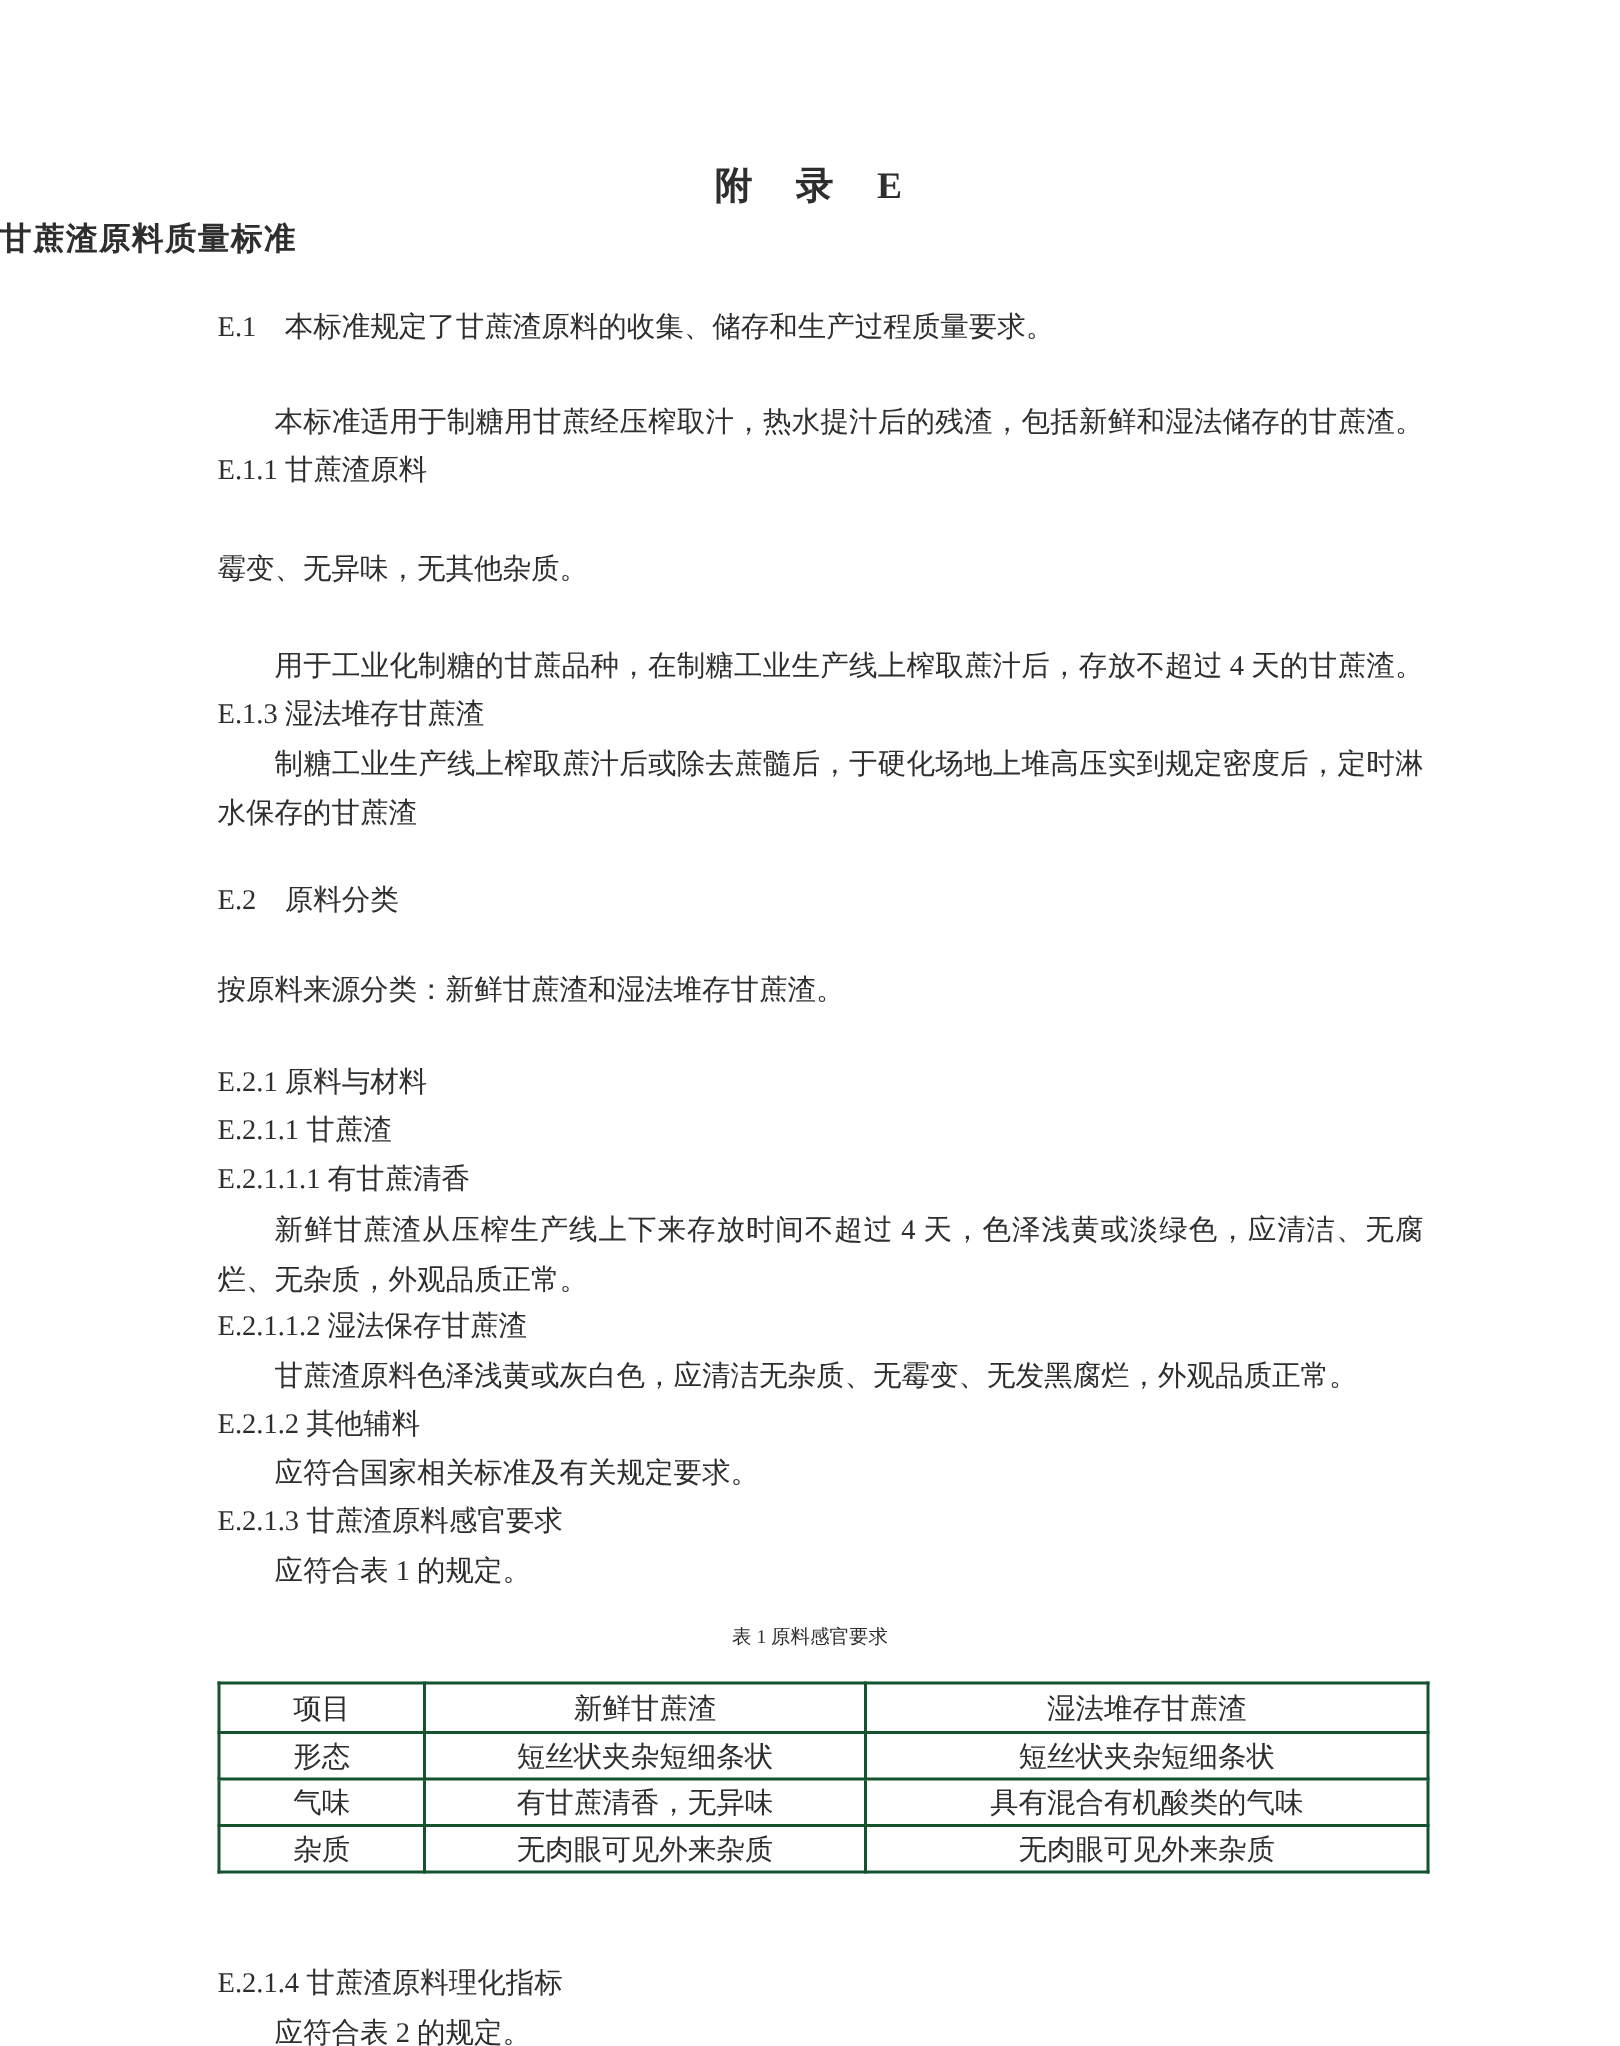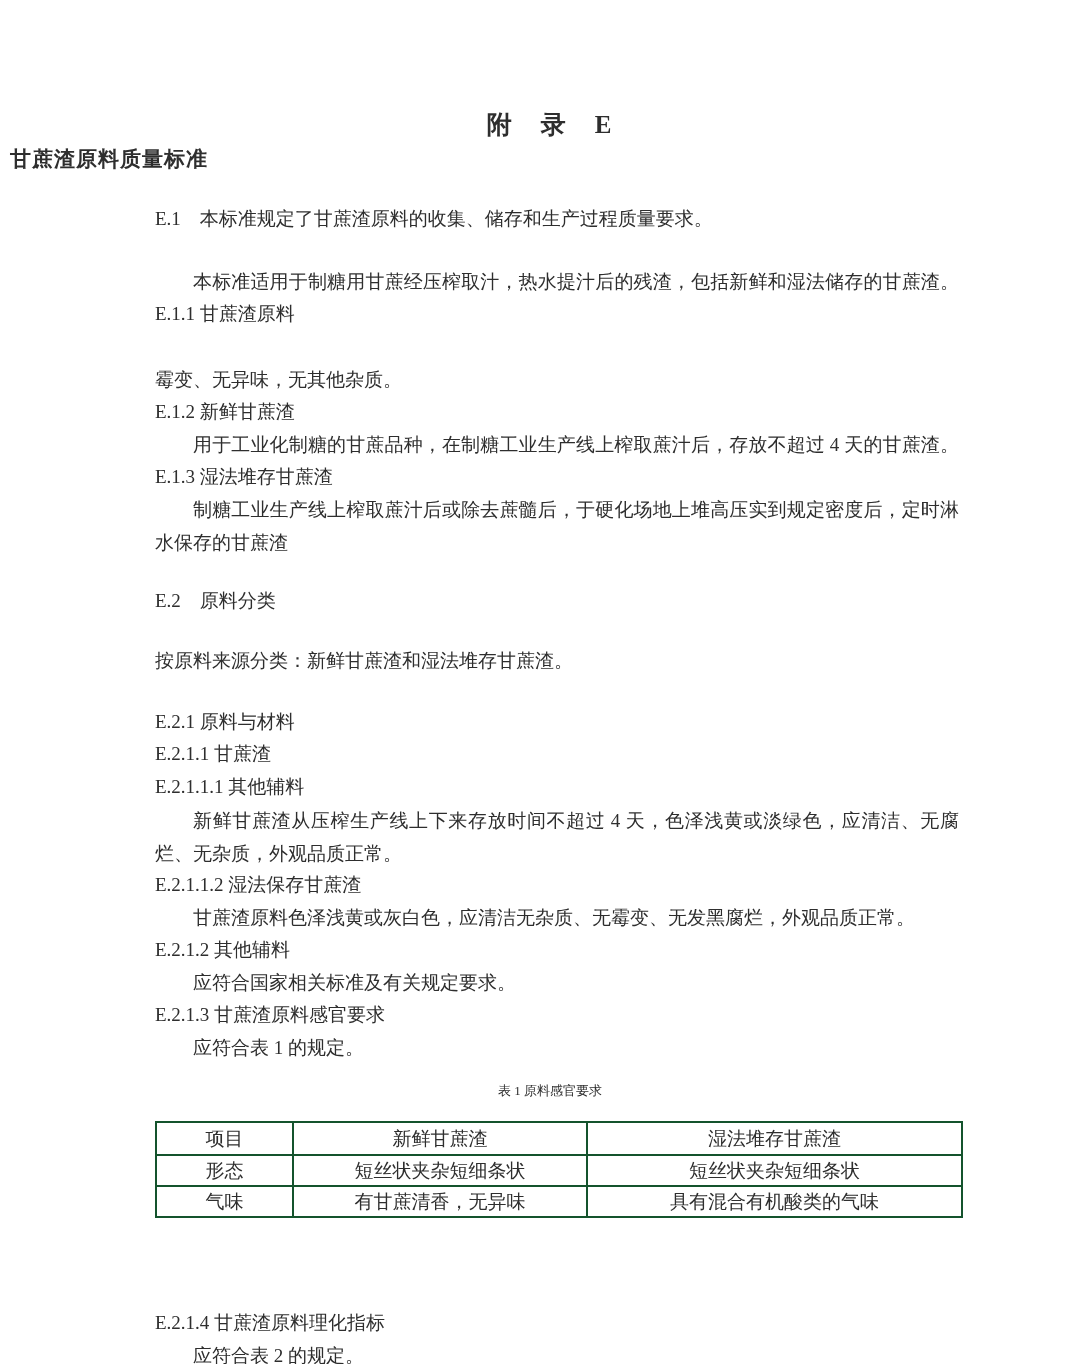--- a/index.html
+++ b/index.html
@@ -12,21 +12,20 @@
     background: #ffffff;
     position: relative;
     overflow: hidden;
     font-family: "Liberation Serif", "DejaVu Serif", serif;
     color: #2e2e2e;
   }
   .page {
     position: absolute;
     inset: 0;
     background: #ffffff;
-    margin-left: 10px;
   }
   .doc-title {
     position: absolute;
     top: 110px;
     left: 0;
     width: 1080px;
     text-align: center;
     font-size: 25px;
     font-weight: bold;
     line-height: 30px;
@@ -97,30 +96,29 @@
 
 <div class="page">
 
   <div class="doc-title">附　录　E</div>
   <div class="doc-subtitle">甘蔗渣原料质量标准</div>
 
   <div class="line" style="top:202px">E.1　本标准规定了甘蔗渣原料的收集、储存和生产过程质量要求。</div>
   <div class="line indent justify" style="top:265px">本标准适用于制糖用甘蔗经压榨取汁，热水提汁后的残渣，包括新鲜和湿法储存的甘蔗渣。</div>
   <div class="line" style="top:297px">E.1.1 甘蔗渣原料</div>
   <div class="line" style="top:363px">霉变、无异味，无其他杂质。</div>
-  <div class="line" style="top:395px">E.1.2 新鲜甘蔗渣</div>
   <div class="line indent justify" style="top:428px">用于工业化制糖的甘蔗品种，在制糖工业生产线上榨取蔗汁后，存放不超过 4 天的甘蔗渣。</div>
   <div class="line" style="top:460px">E.1.3 湿法堆存甘蔗渣</div>
   <div class="line indent justify" style="top:493px">制糖工业生产线上榨取蔗汁后或除去蔗髓后，于硬化场地上堆高压实到规定密度后，定时淋</div>
   <div class="line" style="top:526px">水保存的甘蔗渣</div>
   <div class="line" style="top:584px">E.2　原料分类</div>
   <div class="line" style="top:644px">按原料来源分类：新鲜甘蔗渣和湿法堆存甘蔗渣。</div>
   <div class="line" style="top:705px">E.2.1 原料与材料</div>
   <div class="line" style="top:737px">E.2.1.1 甘蔗渣</div>
-  <div class="line" style="top:770px">E.2.1.1.1 其他辅料</div>
+  <div class="line" style="top:770px">E.2.1.1.1 有甘蔗清香</div>
   <div class="line indent justify" style="top:804px">新鲜甘蔗渣从压榨生产线上下来存放时间不超过 4 天，色泽浅黄或淡绿色，应清洁、无腐</div>
   <div class="line" style="top:837px">烂、无杂质，外观品质正常。</div>
   <div class="line" style="top:868px">E.2.1.1.2 湿法保存甘蔗渣</div>
   <div class="line indent" style="top:901px">甘蔗渣原料色泽浅黄或灰白色，应清洁无杂质、无霉变、无发黑腐烂，外观品质正常。</div>
   <div class="line" style="top:933px">E.2.1.2 其他辅料</div>
   <div class="line indent" style="top:966px">应符合国家相关标准及有关规定要求。</div>
   <div class="line" style="top:998px">E.2.1.3 甘蔗渣原料感官要求</div>
   <div class="line indent" style="top:1031px">应符合表 1 的规定。</div>
 
   <div class="table-title">表 1 原料感官要求</div>
@@ -140,19 +138,24 @@
     <tr>
       <td>形态</td>
       <td>短丝状夹杂短细条状</td>
       <td>短丝状夹杂短细条状</td>
     </tr>
     <tr>
       <td>气味</td>
       <td>有甘蔗清香，无异味</td>
       <td>具有混合有机酸类的气味</td>
     </tr>
+    <tr>
+      <td>杂质</td>
+      <td>无肉眼可见外来杂质</td>
+      <td>无肉眼可见外来杂质</td>
+    </tr>
   </tbody>
     </table>
 
   <div class="line" style="top:1306px">E.2.1.4 甘蔗渣原料理化指标</div>
   <div class="line indent" style="top:1339px">应符合表 2 的规定。</div>
 
 </div>
 
 </body></html>

